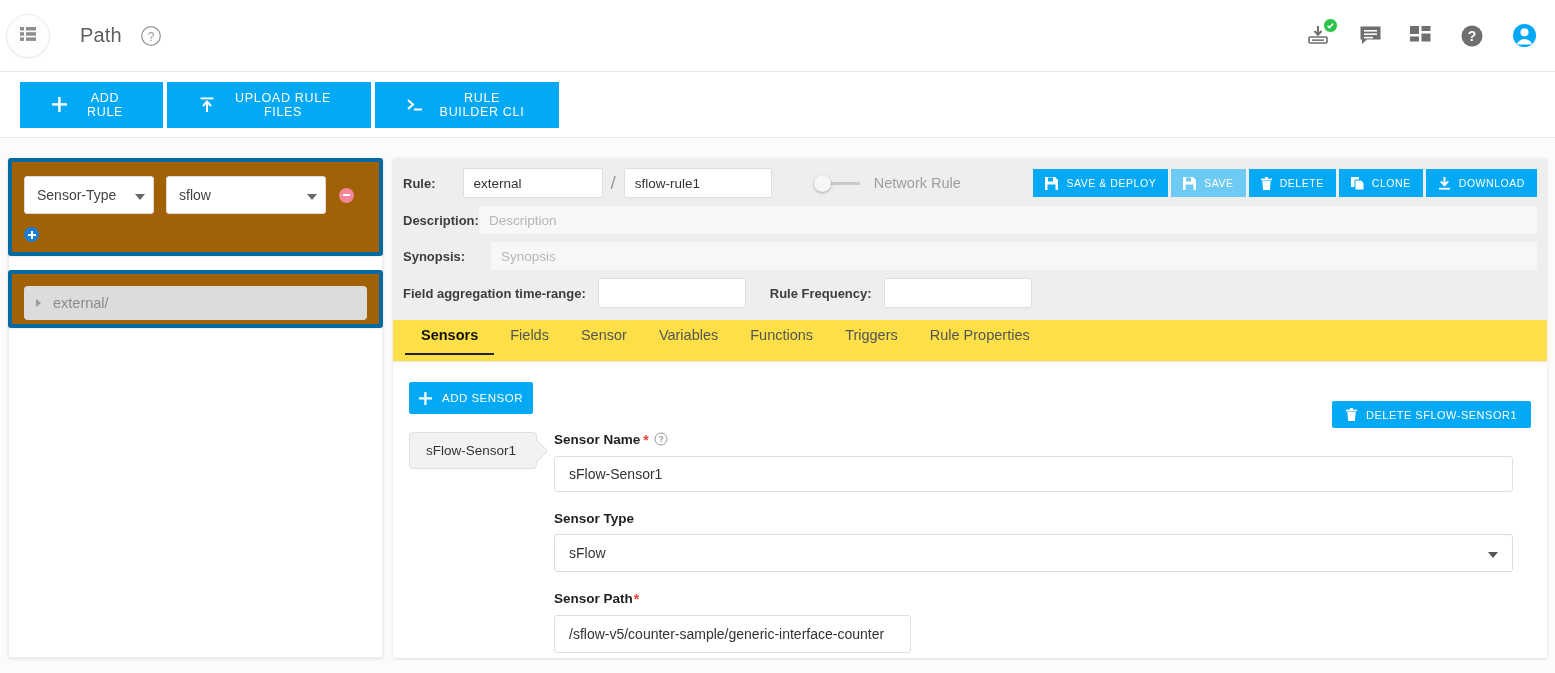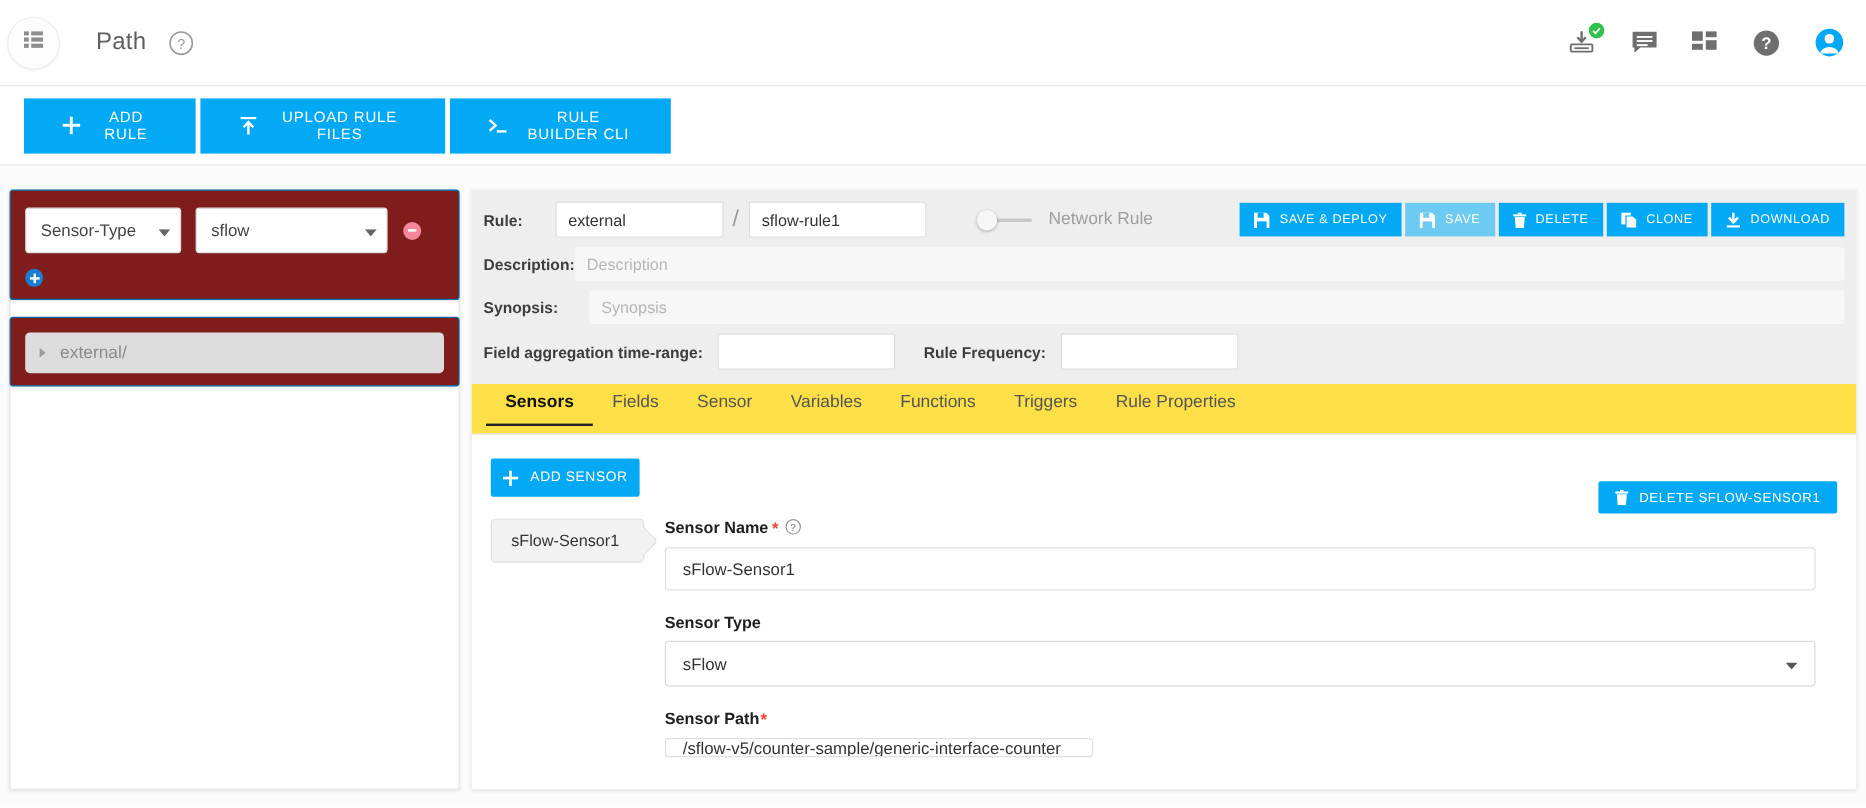--- a/index.html
+++ b/index.html
@@ -51,21 +51,21 @@
     font-family: "Liberation Sans", sans-serif;
   }
   .btn-blue .bi { margin-right: 12px; display: flex; align-items: center; }
   #btn-add-rule { width: 143px; }
   #btn-upload-rule-files { width: 204px; margin-left: 4px; }
   #btn-rule-builder-cli { width: 184px; margin-left: 4px; }
 
   
   .sidebar { position: absolute; left: 8px; top: 158px; width: 375px; }
   .card {
-    background: #7f1d1d; border: 1px solid #0369a1; border-radius: 3px;
+    background: #a16207; border: 4px solid #0369a1; border-radius: 3px;
     box-shadow: 0 1px 2px rgba(0,0,0,0.07);
   }
   .filter-card { padding: 14px 12px 10px 12px; }
   .filter-row { display: flex; align-items: center; }
   .sel {
     height: 38px; border: 1px solid #dcdcdc; border-radius: 3px; background: #fff;
     display: flex; align-items: center; padding: 0 8px 0 12px;
     font-size: 14px; color: #444; cursor: pointer;
   }
   .sel .caret { margin-left: auto; }
@@ -193,21 +193,21 @@
     background: #fff; font-size: 14px; color: #333; padding: 0 14px; outline: none;
     font-family: "Liberation Sans", sans-serif;
   }
   .fselect {
     width: 100%; height: 38px; border: 1px solid #dcdcdc; border-radius: 3px;
     background: #fff; font-size: 14px; color: #333; padding: 0 14px;
     display: flex; align-items: center; cursor: pointer;
   }
   .fselect .caret { margin-left: auto; }
   .fgroup { margin-bottom: 19px; }
-  .path-input { width: 357px; height: 16px; }
+  .path-input { width: 357px; height: 38px; }
 </style>
 </head>
 <body>
 
 <div class="page">
 
   <div class="topbar">
     <div class="menu-btn">
       <span>
         <svg width="16" height="14" viewBox="0 0 16 14">

